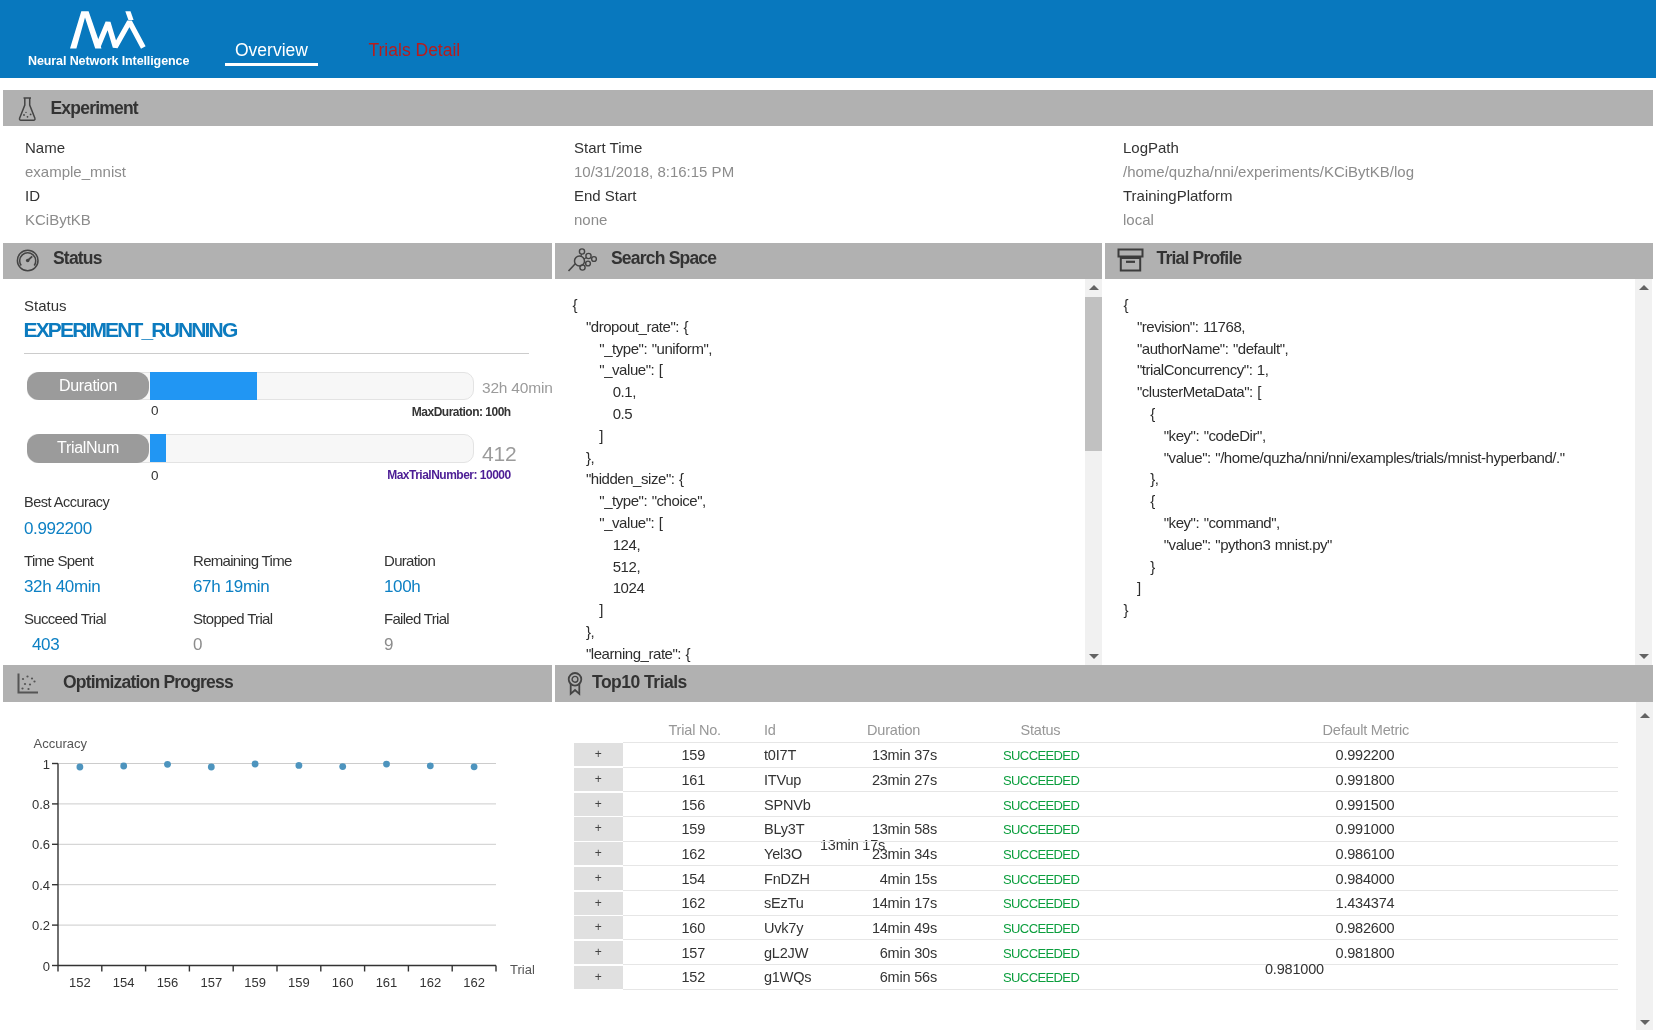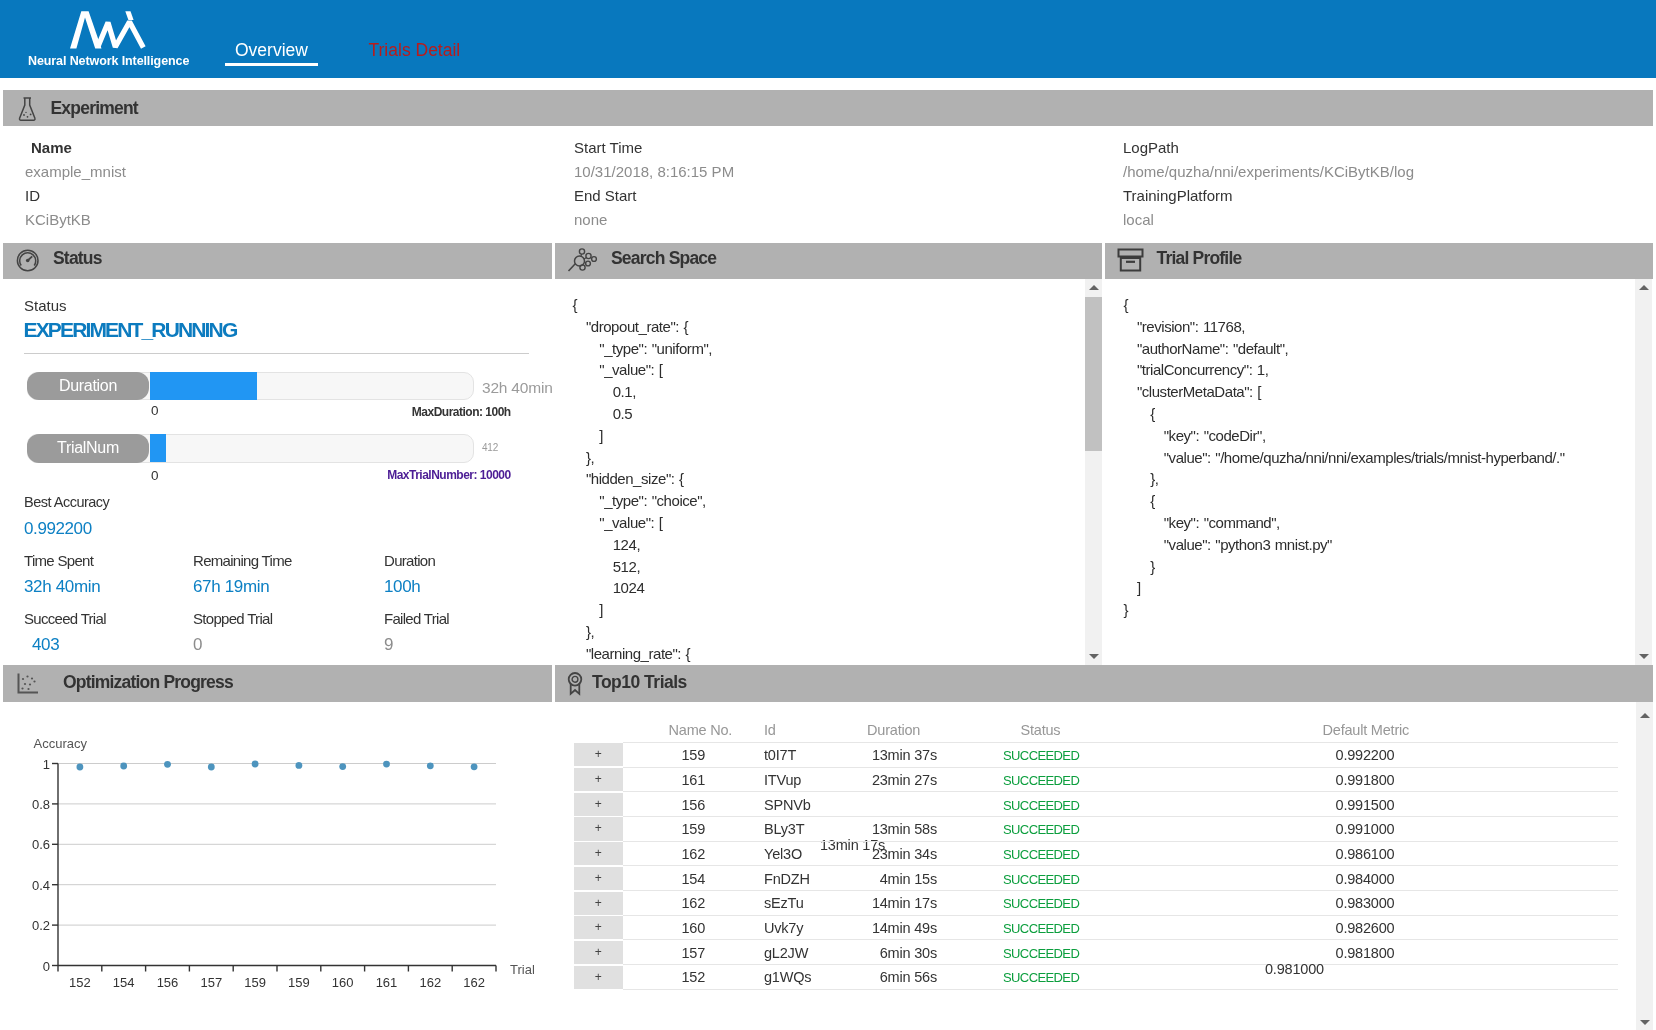--- a/index.html
+++ b/index.html
@@ -44,21 +44,21 @@
   <div class="bar" style="left:3px;top:89.5px;width:1650px;height:36.5px;"></div>
   <svg class="abs" style="left:17px;top:95px;" width="24" height="28" viewBox="0 0 24 28">
     <path d="M6.5 3 H14 M7.8 3 V10 L2.6 23.2 A1.4 1.4 0 0 0 3.9 25.2 H16.6 A1.4 1.4 0 0 0 17.9 23.2 L12.7 10 V3" fill="none" stroke="#444" stroke-width="1.5"></path>
     <circle cx="7" cy="20" r="0.9" fill="#444"></circle>
       <circle cx="10.5" cy="21.8" r="0.9" fill="#444"></circle>
     <circle cx="13.6" cy="19.4" r="0.9" fill="#444"></circle>
       <circle cx="9" cy="17.4" r="0.7" fill="#444"></circle>
   </svg>
   <div class="bt" style="left:50.5px;top:99px;">Experiment</div>
 
-  <div class="lab" style="left:31px;top:139.5px;font-weight:bold;">Name</div>
+  <div class="lab" style="left:25px;top:139.5px;">Name</div>
   <div class="val" style="left:25px;top:163.5px;">example_mnist</div>
   <div class="lab" style="left:25px;top:187.5px;">ID</div>
   <div class="val" style="left:25px;top:211.5px;">KCiBytKB</div>
 
   <div class="lab" style="left:574px;top:139.5px;">Start Time</div>
   <div class="val" style="left:574px;top:163.5px;">10/31/2018, 8:16:15 PM</div>
   <div class="lab" style="left:574px;top:187.5px;">End Start</div>
   <div class="val" style="left:574px;top:211.5px;">none</div>
 
   <div class="lab" style="left:1123px;top:139.5px;">LogPath</div>
@@ -84,21 +84,21 @@
   <div class="abs" style="left:27px;top:371.5px;width:122px;height:28.5px;background:#9b9b9b;border-radius:12px;
        display:flex;align-items:center;justify-content:center;color:#fff;font-size:16px;letter-spacing:-0.3px;">Duration</div>
   <div class="abs" style="left:482px;top:378.5px;font-size:15.5px;color:#9b9b9b;letter-spacing:-0.2px;">32h 40min</div>
   <div class="abs" style="left:151px;top:403px;font-size:13.5px;color:#333;">0</div>
   <div class="abs" style="right:1145.3px;top:404.5px;font-size:12px;color:#333;font-weight:bold;letter-spacing:-0.5px;">MaxDuration: 100h</div>
 
   <div class="abs" style="left:27px;top:433.5px;width:446.5px;height:29px;background:#f7f7f7;border:1px solid #e3e3e3;border-radius:10px;"></div>
   <div class="abs" style="left:150px;top:434px;width:16px;height:28px;background:#2196f3;"></div>
   <div class="abs" style="left:27px;top:433.5px;width:122px;height:29px;background:#9b9b9b;border-radius:12px;
        display:flex;align-items:center;justify-content:center;color:#fff;font-size:16px;letter-spacing:-0.3px;">TrialNum</div>
-  <div class="abs" style="left:482px;top:441.8px;font-size:10px;color:#9b9b9b;letter-spacing:-0.2px;">412</div>
+  <div class="abs" style="left:482px;top:441.8px;font-size:21px;color:#9b9b9b;letter-spacing:-0.2px;">412</div>
   <div class="abs" style="left:151px;top:467.5px;font-size:13.5px;color:#333;">0</div>
   <div class="abs" style="right:1145.3px;top:468px;font-size:12px;color:#4c1d95;font-weight:bold;letter-spacing:-0.5px;">MaxTrialNumber: 10000</div>
 
   <div class="lab" style="left:24px;top:495px;font-size:14.5px;letter-spacing:-0.5px;">Best Accuracy</div>
   <div class="abs bluetxt" style="left:24px;top:518.5px;font-size:17px;letter-spacing:-0.4px;">0.992200</div>
 
   <div class="lab" style="left:24px;top:553px;font-size:15px;letter-spacing:-0.7px;">Time Spent</div>
   <div class="lab" style="left:193px;top:553px;font-size:15px;letter-spacing:-0.7px;">Remaining Time</div>
   <div class="lab" style="left:384px;top:553px;font-size:15px;letter-spacing:-0.7px;">Duration</div>
   <div class="abs bluetxt" style="left:24px;top:576.5px;font-size:17px;letter-spacing:-0.35px;">32h 40min</div>
@@ -256,21 +256,21 @@
   </svg>
 
   <div class="bar" style="left:554.5px;top:664.5px;width:1098.5px;height:37.5px;"></div>
   <svg class="abs" style="left:567px;top:671px;" width="17" height="25" viewBox="0 0 17 25">
     <circle cx="8" cy="8.3" r="6.3" fill="none" stroke="#444" stroke-width="1.8"></circle>
     <circle cx="8" cy="8.3" r="2.9" fill="none" stroke="#444" stroke-width="1.4"></circle>
     <path d="M3.7 12.5 V22.8 L8 19 L12.3 22.8 V12.5" fill="none" stroke="#444" stroke-width="1.8"></path>
   </svg>
   <div class="bt" style="left:592px;top:672.5px;letter-spacing:-0.5px;">Top10 Trials</div>
 
-  <div class="hdrcell" style="left:668.5px;top:722.5px;">Name No.</div>
+  <div class="hdrcell" style="left:668.5px;top:722.5px;">Trial No.</div>
   <div class="hdrcell" style="left:764px;top:722.5px;">Id</div>
   <div class="hdrcell" style="left:867px;top:722.5px;">Duration</div>
   <div class="hdrcell" style="left:1020.5px;top:722.5px;">Status</div>
   <div class="hdrcell" style="left:1322.5px;top:722.5px;">Default Metric</div>
 
   <div id="tbl">
       <div class="rowline" style="top:741.8px;"></div>
       <div class="plusbtn" style="top:743.3px;height:23.2px;line-height:23.2px;">+</div>
       <div class="cell" style="left:628px;top:748.0999999999999px;width:77px;text-align:right;">159</div>
       <div class="cell" style="left:764px;top:748.0999999999999px;">t0I7T</div>
@@ -311,21 +311,21 @@
       <div class="cell" style="left:764px;top:871.5999999999999px;">FnDZH</div>
       <div class="cell" style="left:820px;top:871.5999999999999px;width:117px;text-align:right;">4min 15s</div>
       <div class="cell green" style="left:1003px;top:871.5999999999999px;">SUCCEEDED</div>
       <div class="cell" style="left:1265px;top:871.5999999999999px;width:200px;text-align:center;">0.984000</div>
       <div class="rowline" style="top:890px;"></div>
       <div class="plusbtn" style="top:891.5px;height:23.2px;line-height:23.2px;">+</div>
       <div class="cell" style="left:628px;top:896.3px;width:77px;text-align:right;">162</div>
       <div class="cell" style="left:764px;top:896.3px;">sEzTu</div>
       <div class="cell" style="left:820px;top:896.3px;width:117px;text-align:right;">14min 17s</div>
       <div class="cell green" style="left:1003px;top:896.3px;">SUCCEEDED</div>
-      <div class="cell" style="left:1265px;top:896.3px;width:200px;text-align:center;">0.983000</div>
+      <div class="cell" style="left:1265px;top:896.3px;width:200px;text-align:center;">1.434374</div>
       <div class="rowline" style="top:914.7px;"></div>
       <div class="plusbtn" style="top:916.1999999999999px;height:23.2px;line-height:23.2px;">+</div>
       <div class="cell" style="left:628px;top:920.9999999999999px;width:77px;text-align:right;">160</div>
       <div class="cell" style="left:764px;top:920.9999999999999px;">Uvk7y</div>
       <div class="cell" style="left:820px;top:920.9999999999999px;width:117px;text-align:right;">14min 49s</div>
       <div class="cell green" style="left:1003px;top:920.9999999999999px;">SUCCEEDED</div>
       <div class="cell" style="left:1265px;top:920.9999999999999px;width:200px;text-align:center;">0.982600</div>
       <div class="rowline" style="top:939.4px;"></div>
       <div class="plusbtn" style="top:940.9px;height:23.2px;line-height:23.2px;">+</div>
       <div class="cell" style="left:628px;top:945.6999999999999px;width:77px;text-align:right;">157</div>

